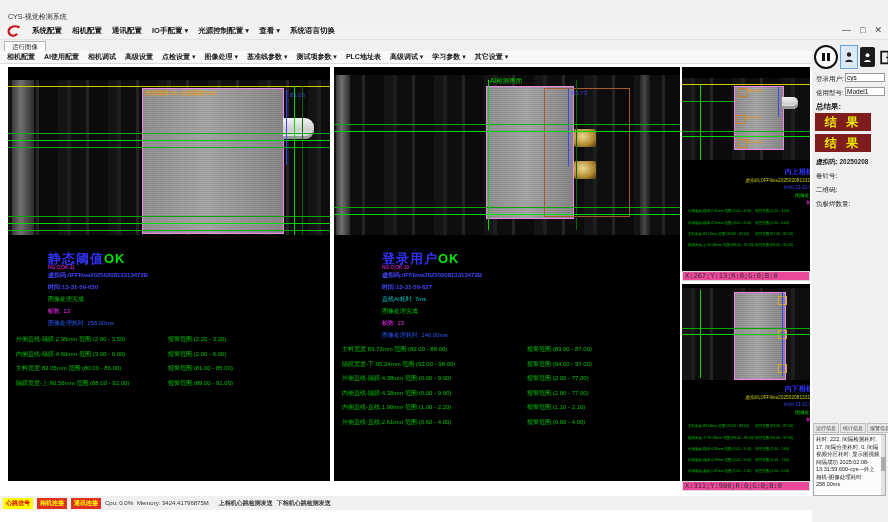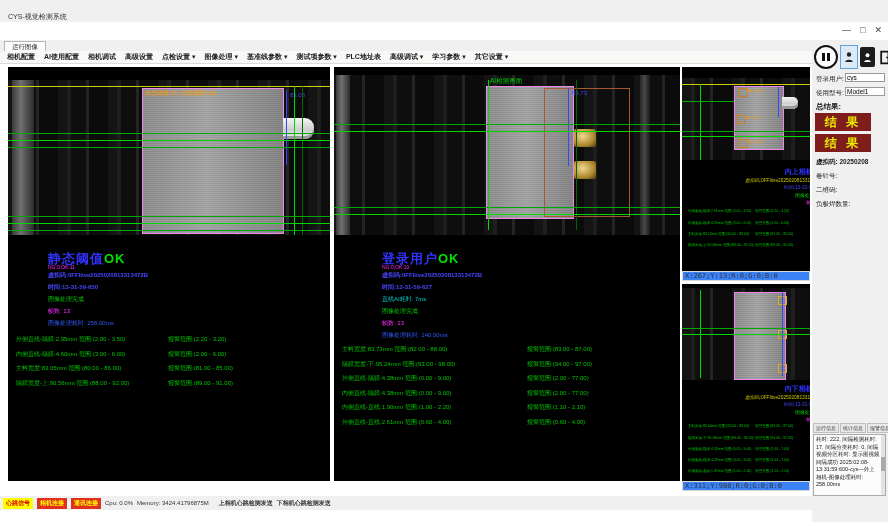--- a/index.html
+++ b/index.html
@@ -52,21 +52,21 @@
   .mrow .val{position:absolute;left:0;top:0;font-size:6px;color:#00c400;}
   .mrow .alm{position:absolute;top:0;font-size:6px;color:#00c400;}
   .alm-l{left:152px;}  .alm-m{left:185px;}
   .srows{position:absolute;transform:scale(.58);transform-origin:0 0;width:210px;}
   .srow{position:relative;height:19px;white-space:nowrap;}
   .srow .val{position:absolute;left:0;font-size:6px;color:#00c400;}
   .srow .alm{position:absolute;left:116px;font-size:6px;color:#00c400;}
   .stext{position:absolute;transform:scale(.8);transform-origin:0 0;width:150px;}
   .stext div{white-space:nowrap;}
 
-  .coordbar{position:absolute;height:10px;background:#3b82f6;border:1px solid #d9d9d9;box-sizing:border-box;
+  .coordbar{position:absolute;height:10px;background:#ec4899;border:1px solid #d9d9d9;box-sizing:border-box;
     font-family:"DejaVu Sans Mono",monospace;font-size:7px;line-height:8px;color:#333;padding-left:2px;white-space:nowrap;}
 
   
   .sidebar{position:absolute;left:812px;top:40px;width:76px;height:482px;background:#f0f0f0;}
   .sbtnrow{position:absolute;left:2px;top:5px;display:flex;align-items:center;gap:2px;}
   .btn-pause{width:20px;height:20px;border:2px solid #111;border-radius:50%;background:#fff;
     display:flex;align-items:center;justify-content:center;gap:2px;}
   .btn-pause i{display:block;width:3px;height:8px;background:#111;}
   .btn-user{width:16px;height:22px;background:#dceaf8;border:1px solid #61a5e0;display:flex;align-items:center;justify-content:center;}
   .btn-op{width:15px;height:20px;background:#1b1b1b;border-radius:2px;display:flex;align-items:center;justify-content:center;}
@@ -92,20 +92,34 @@
 </style>
 </head>
 <body>
 
 <div class="app">
 
   <div class="titlebar">
     <span class="titletext">CYS-视觉检测系统</span>
   </div>
 
+  <div class="menubar">
+    <span class="logo">
+      <svg viewBox="0 0 20 16" width="16" height="13">
+          <path d="M17 3 C9 -1 2 4 3.5 9.5 C5 14 11 14.5 14 11" stroke="#c81422" stroke-width="2.6" fill="none"></path>
+        </svg>
+    </span>
+    <span class="mi">系统配置</span>
+    <span class="mi">相机配置</span>
+    <span class="mi">通讯配置</span>
+    <span class="mi">IO手配置 ▾</span>
+    <span class="mi">光源控制配置 ▾</span>
+    <span class="mi">查看 ▾</span>
+    <span class="mi">系统语言切换</span>
+  </div>
   <div class="winctl">
     <span>—</span>
     <span>□</span>
     <span>✕</span>
   </div>
 
   <div class="tabstrip">
     <div class="tab">运行图像</div>
   </div>
 

